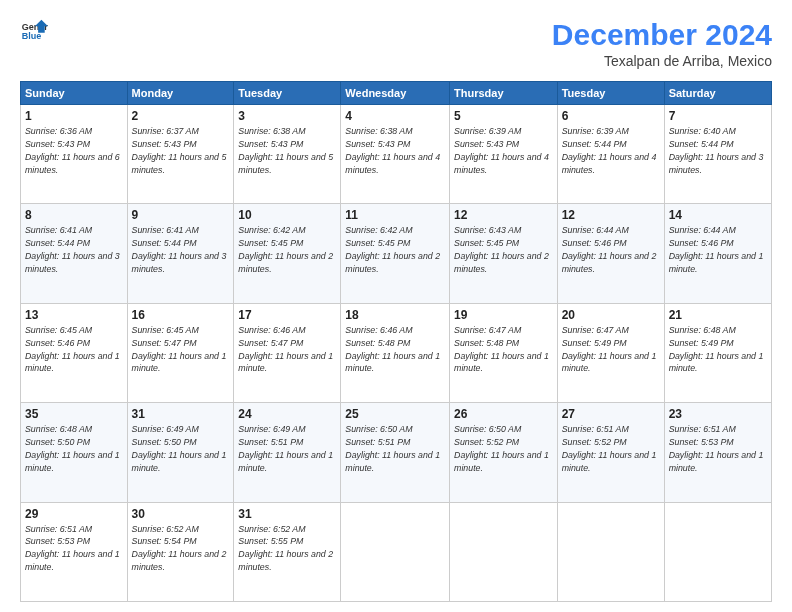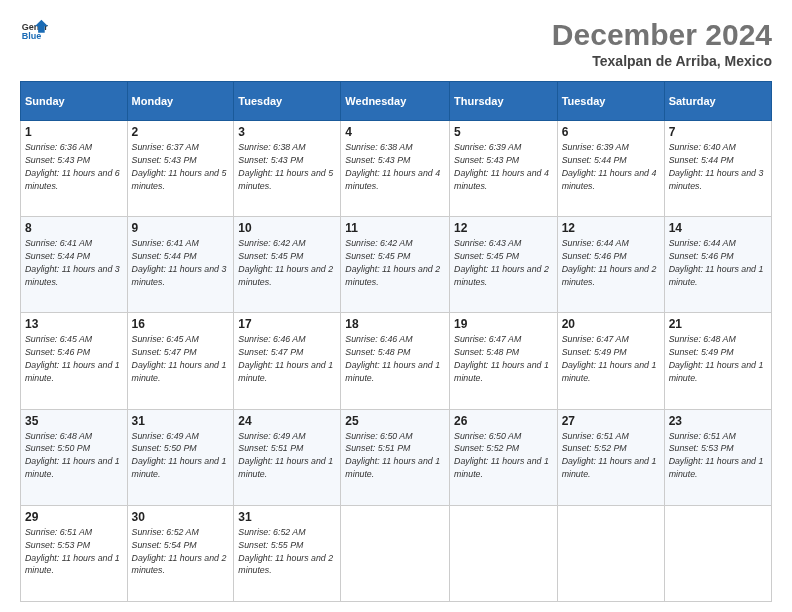--- a/index.html
+++ b/index.html
@@ -31,42 +31,41 @@
     .logo-icon {
       width: 28px;
       height: 28px;
     }
     .title-block {
       text-align: right;
     }
     .main-title {
       font-size: 30px;
       font-weight: bold;
-      color: #737373;
+      color: #3b82f6;
       line-height: 1.1;
       text-align: right;
     }
     .sub-title {
       font-size: 14px;
       color: #444;
       margin-top: 2px;
-      font-weight: bold;
     }
     .calendar {
       width: 100%;
       border-collapse: collapse;
       flex: 1;
       font-size: 9.5px;
     }
     .calendar thead th {
       background-color: #2a6db5;
       color: #fff;
       font-size: 11px;
       font-weight: bold;
-      padding: 13px 4px;
+      padding: 5px 4px;
       text-align: left;
       border: 1px solid #1a5a9a;
     }
     .calendar tbody td {
       border: 1px solid #ccc;
       vertical-align: top;
       padding: 4px 4px;
       width: 113px;
       height: 80px;
       background: #fff;

